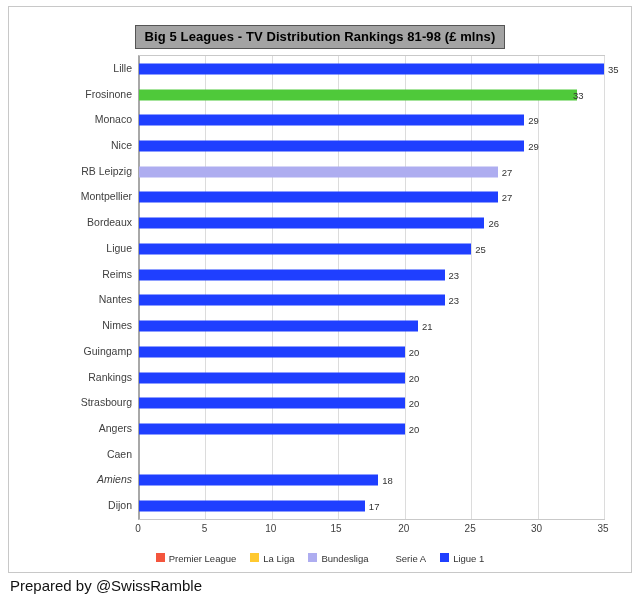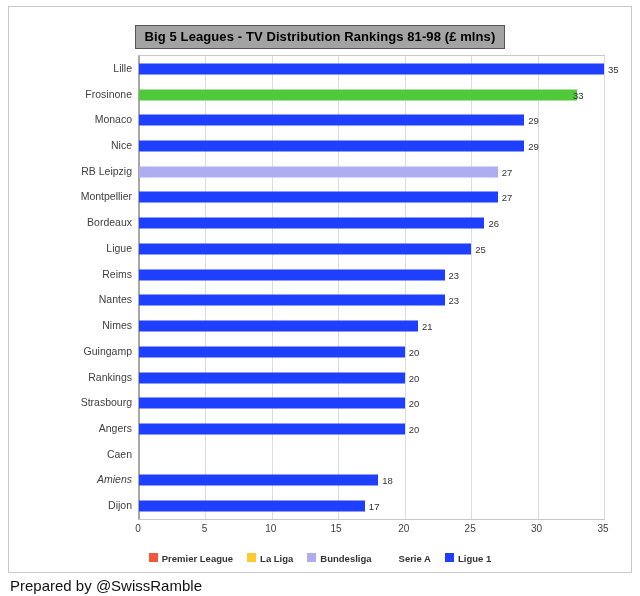--- a/index.html
+++ b/index.html
@@ -139,21 +139,20 @@
   .legend-swatch {
     display: inline-block;
     width: 9px;
     height: 9px;
     margin-right: 4px;
     vertical-align: -1px;
   }
   .legend-label {
     display: inline-block;
     vertical-align: middle;
-    font-weight: bold;
   }
   #credit {
     position: absolute;
     left: 10px;
     top: 577px;
     font-size: 15px;
     color: #111111;
   }
 </style>
 </head>

